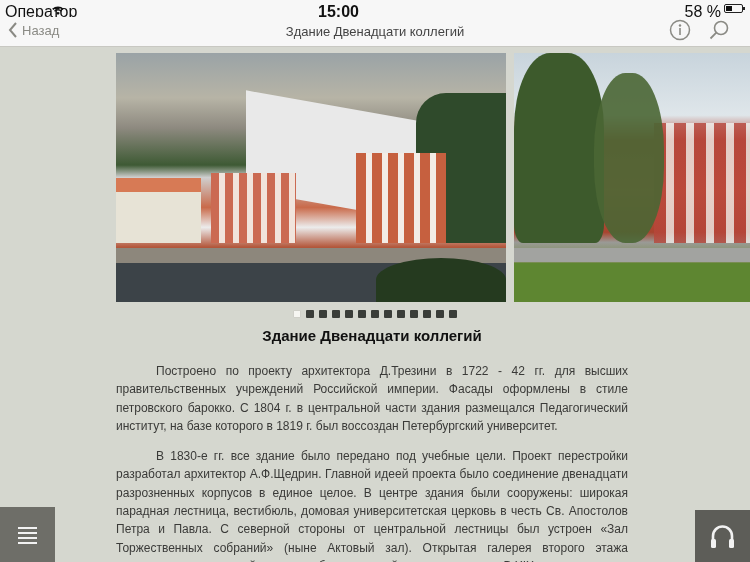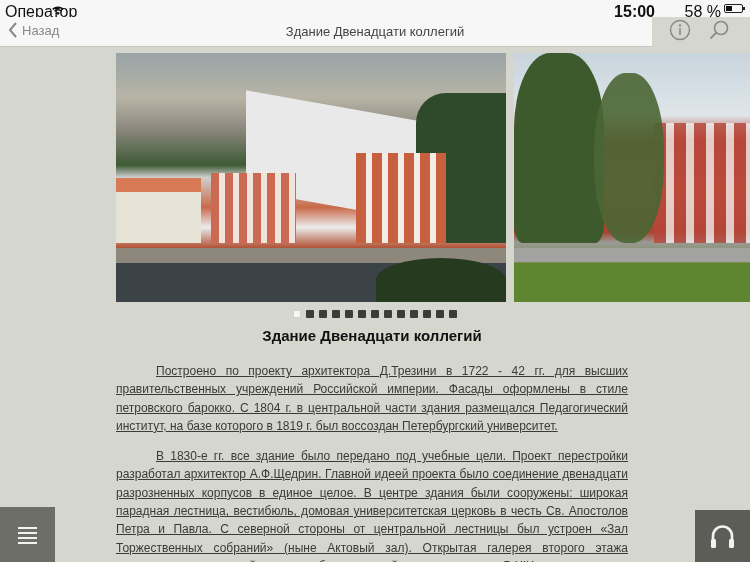--- a/index.html
+++ b/index.html
@@ -2,27 +2,27 @@
 <html><head>
 <meta charset="utf-8">
 <style>
   * { margin:0; padding:0; box-sizing:border-box; }
   html, body { width:750px; height:562px; overflow:hidden; }
   body { background:#d5d7cf; font-family:"Liberation Sans", sans-serif; position:relative; }
 
   .statusbar { position:absolute; top:0; left:0; width:750px; height:17px; background:#f7f7f7; font-size:16px; color:#111; }
   .statusbar .carrier { position:absolute; left:5px; top:3px; }
   .statusbar .wifi { position:absolute; left:52px; top:2px; }
-  .statusbar .time { position:absolute; left:0; width:655px; text-align:right; top:3px; font-weight:bold; }
+  .statusbar .time { position:absolute; left:11px; width:655px; text-align:center; top:3px; font-weight:bold; }
   .statusbar .battery-pct { position:absolute; right:29px; top:3px; }
   .statusbar .battery { position:absolute; right:7px; top:4px; width:19px; height:9px; border:1px solid #222; border-radius:2px; }
   .statusbar .battery .fill { position:absolute; left:1px; top:1px; width:6px; height:5px; background:#111; }
   .statusbar .battery .nub { position:absolute; right:-3px; top:2px; width:2px; height:3px; background:#222; }
 
-  .navbar { position:absolute; top:17px; left:0; width:652px; height:30px; background:#f7f7f7; border-bottom:1px solid #c8c8c2; }
+  .navbar { position:absolute; top:17px; left:0; width:750px; height:30px; background:#f7f7f7; border-bottom:1px solid #c8c8c2; }
   .back { position:absolute; left:8px; top:5px; color:#8a8a84; font-size:13px; display:flex; align-items:center; cursor:pointer; }
   .back svg { margin-right:4px; }
   .nav-title { position:absolute; left:0; width:750px; text-align:center; top:7px; font-size:13px; color:#444; }
   .info-btn { position:absolute; left:669px; top:2px; width:22px; height:22px; cursor:pointer; }
   .search-btn { position:absolute; left:708px; top:2px; width:22px; height:22px; cursor:pointer; }
 
   .gallery { position:absolute; top:53px; left:0; width:750px; height:249px; overflow:hidden; }
   .photo { position:absolute; top:0; height:249px; overflow:hidden; }
   .photo1 { left:116px; width:390px; background:linear-gradient(180deg,#9aa3a6 0%,#b7b4a6 18%,#8e8a80 30%,#3e5a34 45%,#cfcfcf 50%,#c96a4a 62%,#ececec 70%,#b3563a 78%,#7a7a74 86%,#4c5257 92%,#3b4247 100%); }
   .photo2 { left:514px; width:236px; background:linear-gradient(180deg,#c8d4dc 0%,#dfe6ea 25%,#b44a3a 35%,#c9593f 55%,#a8442f 72%,#9a9a96 76%,#7d8f57 82%,#5b7c2e 100%); }
@@ -40,21 +40,21 @@
   .photo2 .win { left:140px; top:70px; width:96px; height:120px; background:repeating-linear-gradient(90deg,#b7463a 0 12px,#f0ece8 12px 20px); opacity:.8; }
   .photo2 .road { left:0; top:195px; width:236px; height:14px; background:#a2a3a0; }
   .photo2 .grass { left:0; top:210px; width:236px; height:39px; background:#5e8631; }
 
   .dots { position:absolute; top:310px; left:293px; display:flex; gap:5px; }
   .dot { width:8px; height:8px; background:#3a3d39; border-radius:1px; cursor:pointer; }
   .dot.active { background:#f6f6f2; border:1px solid #cfcfc8; }
 
   .article { position:absolute; left:116px; top:322px; width:512px; }
   .article h1 { text-align:center; font-size:15px; font-weight:bold; color:#111; margin-top:5px; margin-bottom:18px; font-family:"Liberation Sans", sans-serif; }
-  .article p { font-size:12px; line-height:18.3px; color:#3a3a38; text-align:justify; text-indent:40px; margin-bottom:12px;text-decoration:underline; }
+  .article p { font-size:12px; line-height:18.3px; color:#3a3a38; text-align:justify; text-indent:40px; margin-bottom:12px; }
 
   .menu-btn { position:absolute; left:0; top:507px; width:55px; height:55px; background:#6e6e68; cursor:pointer; }
   .menu-btn .bar { position:absolute; left:18px; width:19px; height:2px; background:#f2f2f2; }
   .audio-btn { position:absolute; left:695px; top:510px; width:55px; height:52px; background:#5d5d58; cursor:pointer; }
 </style>
 </head>
 <body>
 
 <div class="statusbar">
   <span class="carrier">Оператор</span>

